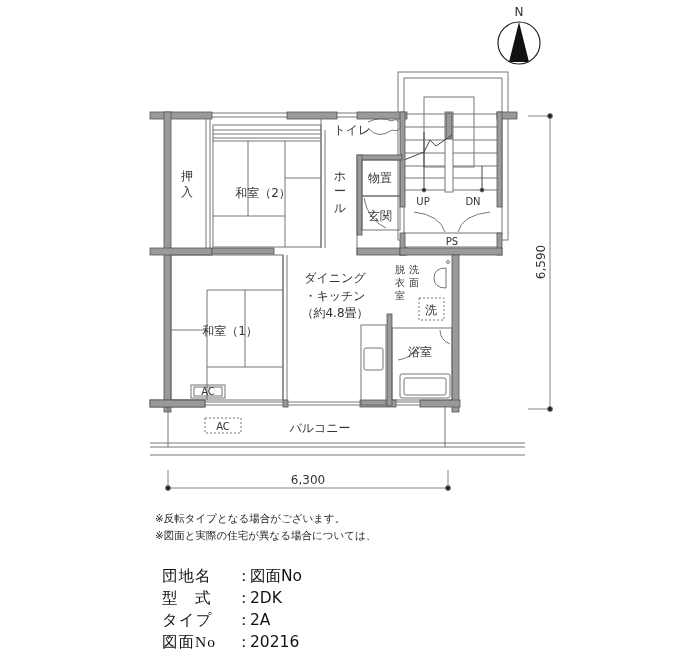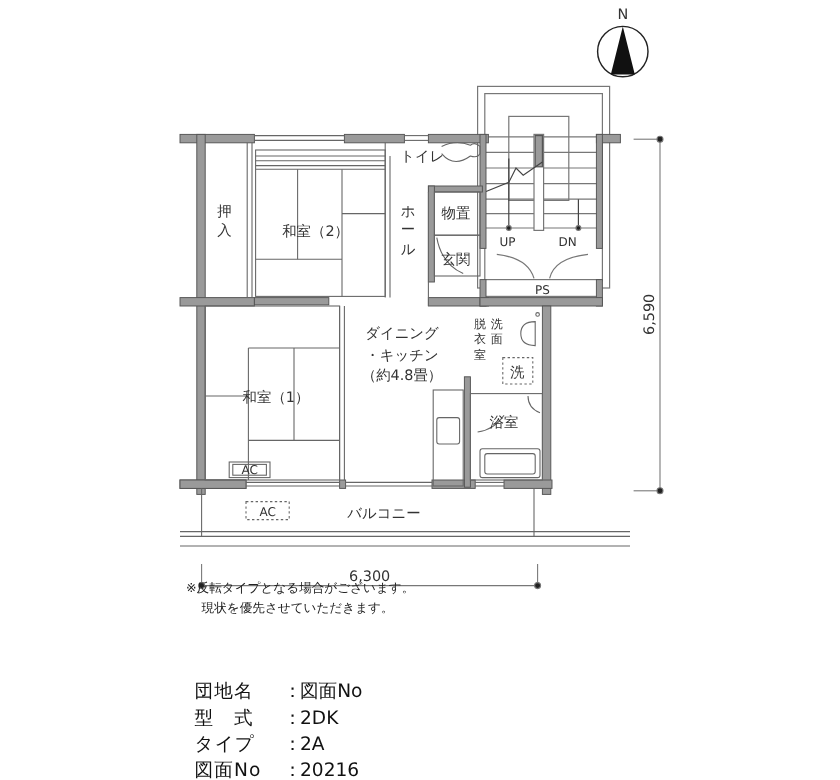--- a/index.html
+++ b/index.html
@@ -1,24 +1,24 @@
 <!DOCTYPE html>
 <html><head>
 <meta charset="utf-8">
 <style>
   html, body { margin:0; padding:0; background:#ffffff; }
   body { width:700px; height:650px; position:relative; overflow:hidden; font-family:"DejaVu Sans", sans-serif; color:#222; }
   .plan { position:absolute; left:0; top:0; width:700px; height:500px; }
   .lbl { font-family:"DejaVu Sans", sans-serif; fill:#333; font-size:12px; }
   .lbl-sm { font-family:"DejaVu Sans", sans-serif; fill:#333; font-size:10px; }
-  .notes { position:absolute; left:155px; top:482px; font-size:10.5px; line-height:17px; color:#222; }
+  .notes { position:absolute; left:155px; top:510px; font-size:10.5px; line-height:17px; color:#222; }
   .notes .indent { padding-left:13px; }
   .info { position:absolute; left:162px; top:565px; font-size:15.5px; line-height:22px; color:#111; }
   .info .row { display:flex; }
-  .info .k { width:74px; display:inline-block; letter-spacing:1px; }
+  .info .k { width:74px; display:inline-block; letter-spacing:1px;font-family:Liberation Serif, serif; }
   .info .sep { width:14px; display:inline-block; text-align:center; }
 </style>
 </head>
 <body>
 
 <svg class="plan" viewBox="0 0 700 500" xmlns="http://www.w3.org/2000/svg">
 
   <g>
     <text x="519" y="16" text-anchor="middle" class="lbl" font-size="14">N</text>
     <circle cx="519" cy="43" r="21" fill="none" stroke="#222" stroke-width="1.2"></circle>
@@ -199,21 +199,21 @@
   <text class="lbl-sm" x="400" y="299" text-anchor="middle">室</text>
   <text class="lbl" x="431" y="314" text-anchor="middle">洗</text>
   <text class="lbl" x="420" y="356" text-anchor="middle">浴室</text>
   <text class="lbl-sm" x="208" y="395" text-anchor="middle">AC</text>
   <text class="lbl-sm" x="223" y="430" text-anchor="middle">AC</text>
   <text class="lbl" x="320" y="432" text-anchor="middle">バルコニー</text>
 </svg>
 
 <div class="notes">
   <div>※反転タイプとなる場合がございます。</div>
-  <div class="indent">現状を優先させていただきます。</div>
+  <div>※図面と実際の住宅が異なる場合については、</div>
 </div>
 
 <div class="info">
   <div class="row">
     <span class="k">団地名</span>
       <span class="sep">：</span>
       <span>図面No</span>
   </div>
   <div class="row">
     <span class="k">型　式</span>

